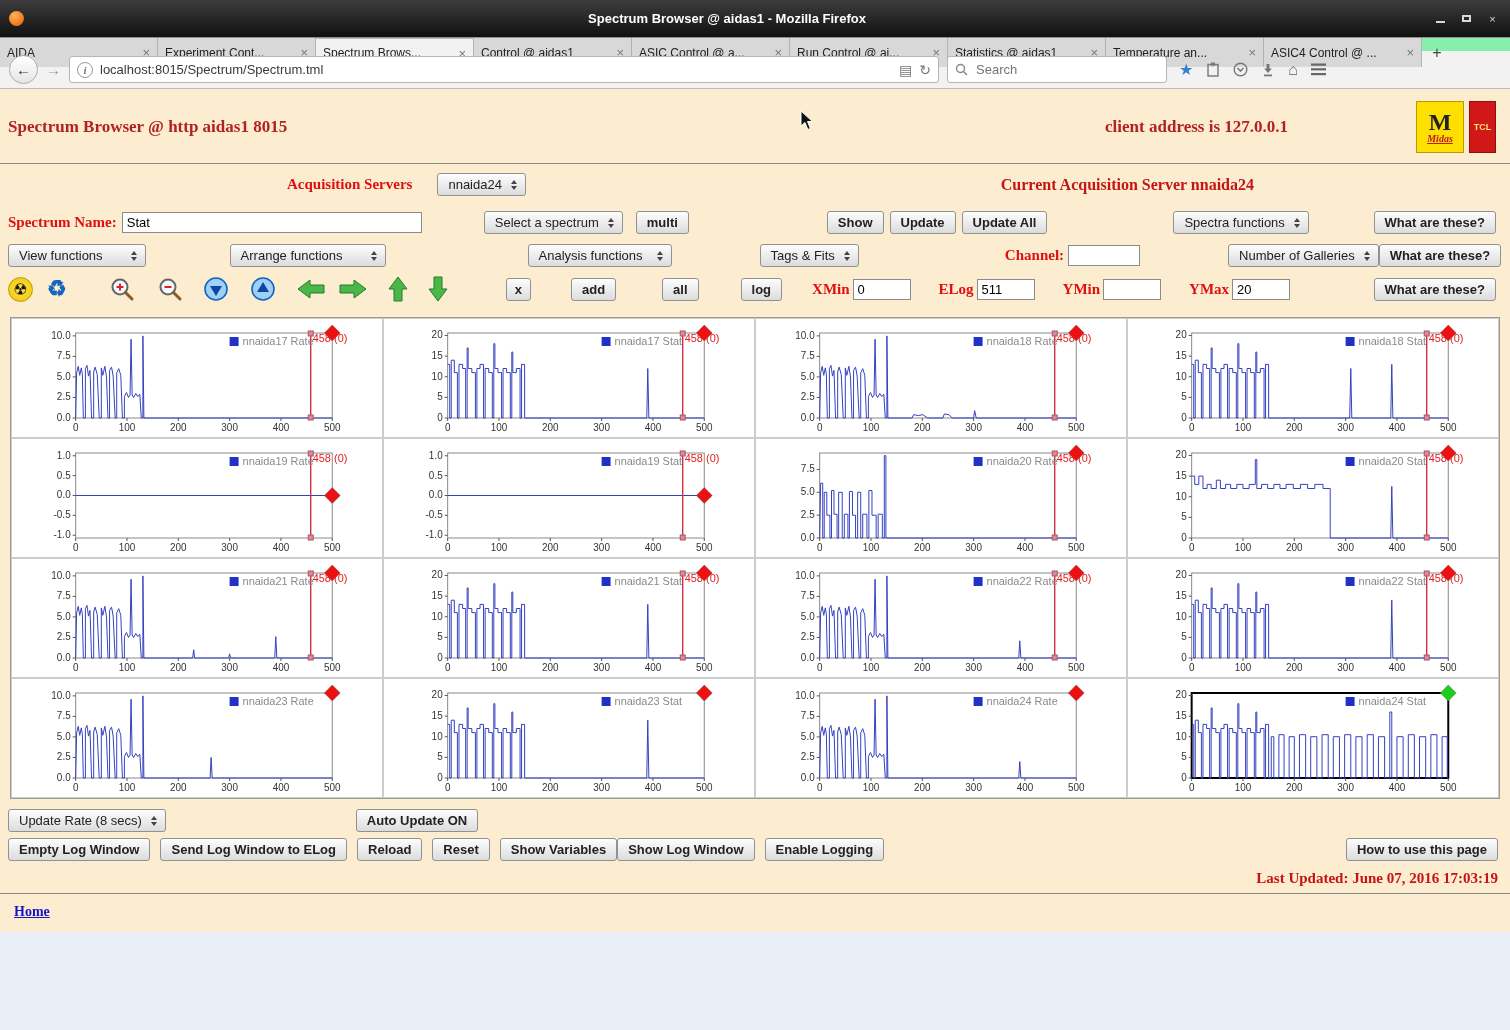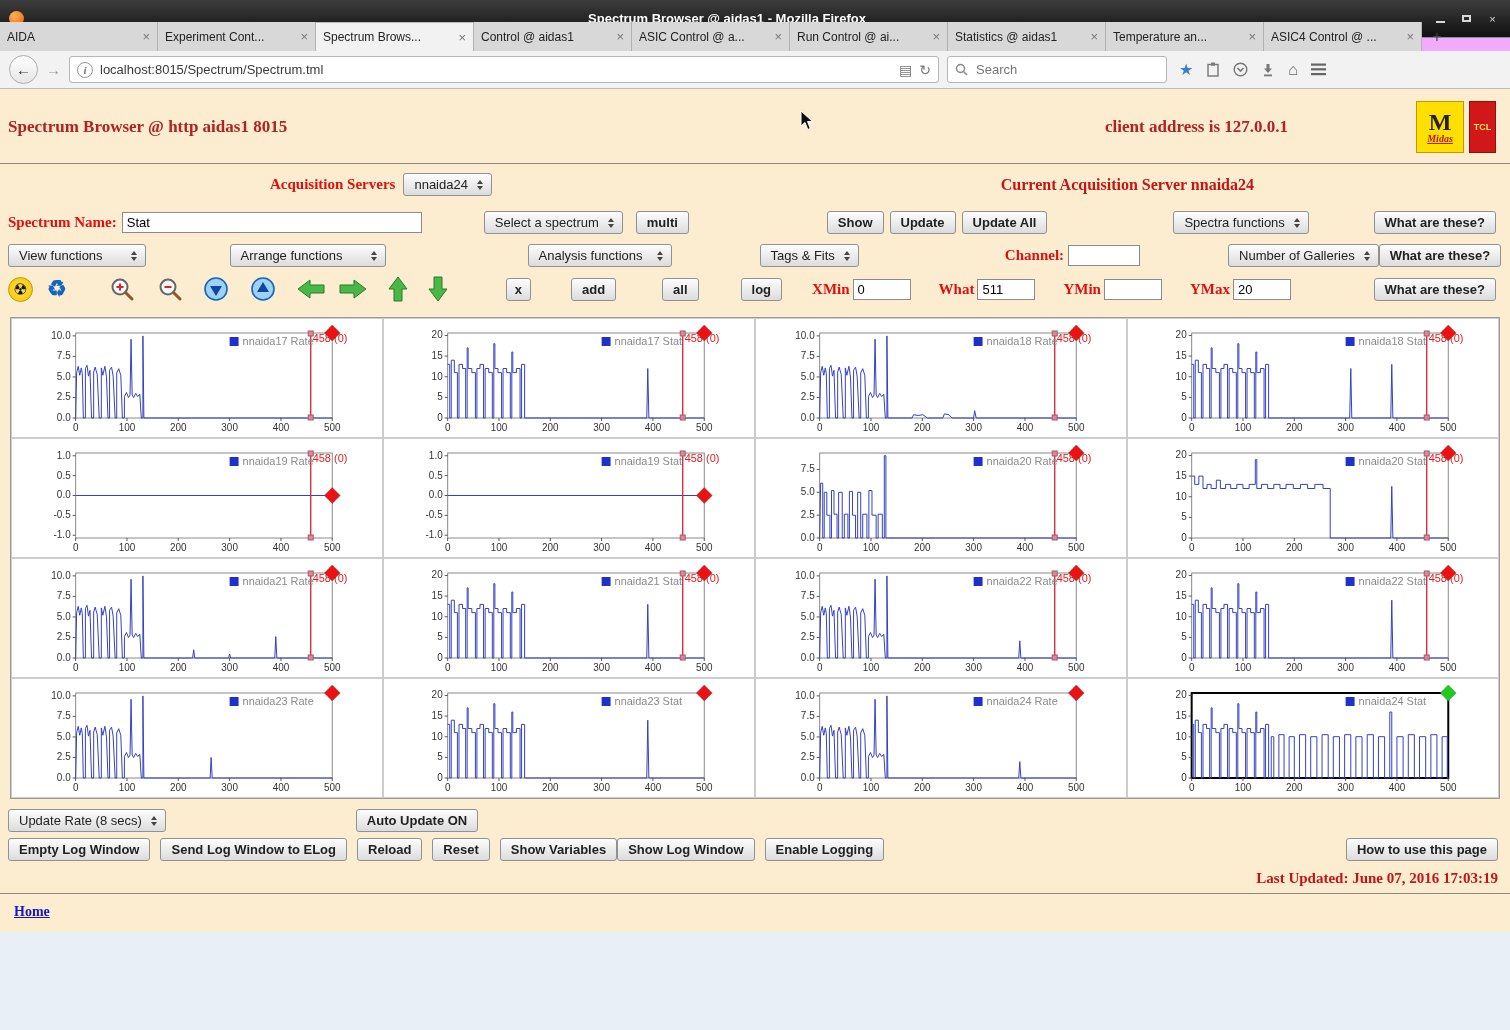--- a/index.html
+++ b/index.html
@@ -9,21 +9,21 @@
 
   
   .titlebar { height:37px; background:linear-gradient(#3d3d3d,#101010); display:flex; align-items:center; }
   .fx-orb { width:15px; height:15px; border-radius:50%; background:radial-gradient(circle at 35% 30%,#ffb357,#e85d00); margin-left:9px; }
   .tb-title { flex:1; text-align:center; color:#fff; font-weight:bold; font-size:13px; }
   .win-btns { display:flex; gap:5px; margin-right:7px; }
   .win-btn { width:21px; height:17px; display:flex; align-items:center; justify-content:center; color:#d8d8d8; font-size:11px; }
   .wb-min { width:9px; height:2px; background:#d8d8d8; margin-top:7px; }
   .wb-max { width:9px; height:7px; border:2px solid #d8d8d8; }
 
-  .tabbar { height:14px; background:#f0abfc; border-top:1px solid #8f8f8f; display:flex; align-items:flex-end; }
+  .tabbar { height:14px; background:#86efac; border-top:1px solid #8f8f8f; display:flex; }
   .tab { width:158px; height:29px; display:flex; align-items:center; padding:0 7px; background:#d8d8d8; border-right:1px solid #b2b2b2; font-size:12px; color:#222; cursor:default; }
   .tab.active { background:#f2f2f2; border-top:1px solid #bbb; }
   .tab-label { flex:1; white-space:nowrap; overflow:hidden; }
   .tab-close { color:#777; margin-left:5px; font-size:13px; }
   .newtab { width:30px; height:29px; display:flex; align-items:center; justify-content:center; color:#444; font-size:16px; }
 
   .navbar { height:38px; background:#f2f2f2; border-bottom:1px solid #bcbcbc; display:flex; align-items:center; gap:8px; padding:0 9px; }
   .nav-back { width:29px; height:29px; border:1px solid #adadad; border-radius:50%; background:linear-gradient(#ffffff,#e6e6e6); display:flex; align-items:center; justify-content:center; font-size:15px; color:#333; }
   .nav-fwd { color:#9a9a9a; font-size:15px; font-weight:bold; }
   .urlbar { flex:1; max-width:870px; height:27px; background:#fff; border:1px solid #b6b6b6; border-radius:3px; display:flex; align-items:center; padding:0 7px; gap:7px; }
@@ -200,21 +200,21 @@
           <span class="t">Midas</span>
         </div>
         <div class="logo-tcl">
           <span>TCL</span>
         </div>
       </div>
     </div>
 
     <hr class="rule">
 
-    <div class="crow" style="padding:9px 8px 13px;">
+    <div class="crow" style="padding:9px 8px 13px;gap:17px;">
       <span style="width:262px;"></span>
       <span class="rl">Acquisition Servers</span>
       <span class="gbtn gsel" style="margin-left:8px;">
         <span>nnaida24</span>
         <span class="spin">
             <i class="su"></i>
             <i class="sd"></i>
           </span>
       </span>
       <span class="sp"></span>
@@ -337,21 +337,21 @@
         <svg width="24" height="28" viewBox="0 0 24 28">
             <polygon points="12,26 21,14 16,14 16,2 8,2 8,14 3,14" fill="#49b849" stroke="#2a7a2a"></polygon>
           </svg>
       </span>
       <button class="gbtn" style="margin-left:56px;padding:3px 8px;">x</button>
       <button class="gbtn" style="margin-left:40px;">add</button>
       <button class="gbtn" style="margin-left:46px;">all</button>
       <button class="gbtn" style="margin-left:42px;">log</button>
       <span class="rl" style="margin-left:30px;">XMin</span>
       <input class="txt" style="width: 58px; margin-left: 3px;" value="0">
-      <span class="rl" style="margin-left:28px;">What</span>
+      <span class="rl" style="margin-left:28px;">ELog</span>
       <input class="txt" style="width: 58px; margin-left: 3px;" value="511">
       <span class="rl" style="margin-left:28px;">YMin</span>
       <input class="txt" style="width: 58px; margin-left: 3px;" value="">
       <span class="rl" style="margin-left:28px;">YMax</span>
       <input class="txt" style="width: 58px; margin-left: 3px;" value="20">
       <span class="sp"></span>
       <button class="gbtn" style="margin-right:6px;">What are these?</button>
     </div>
 
     <div class="grid" id="chart-grid">

